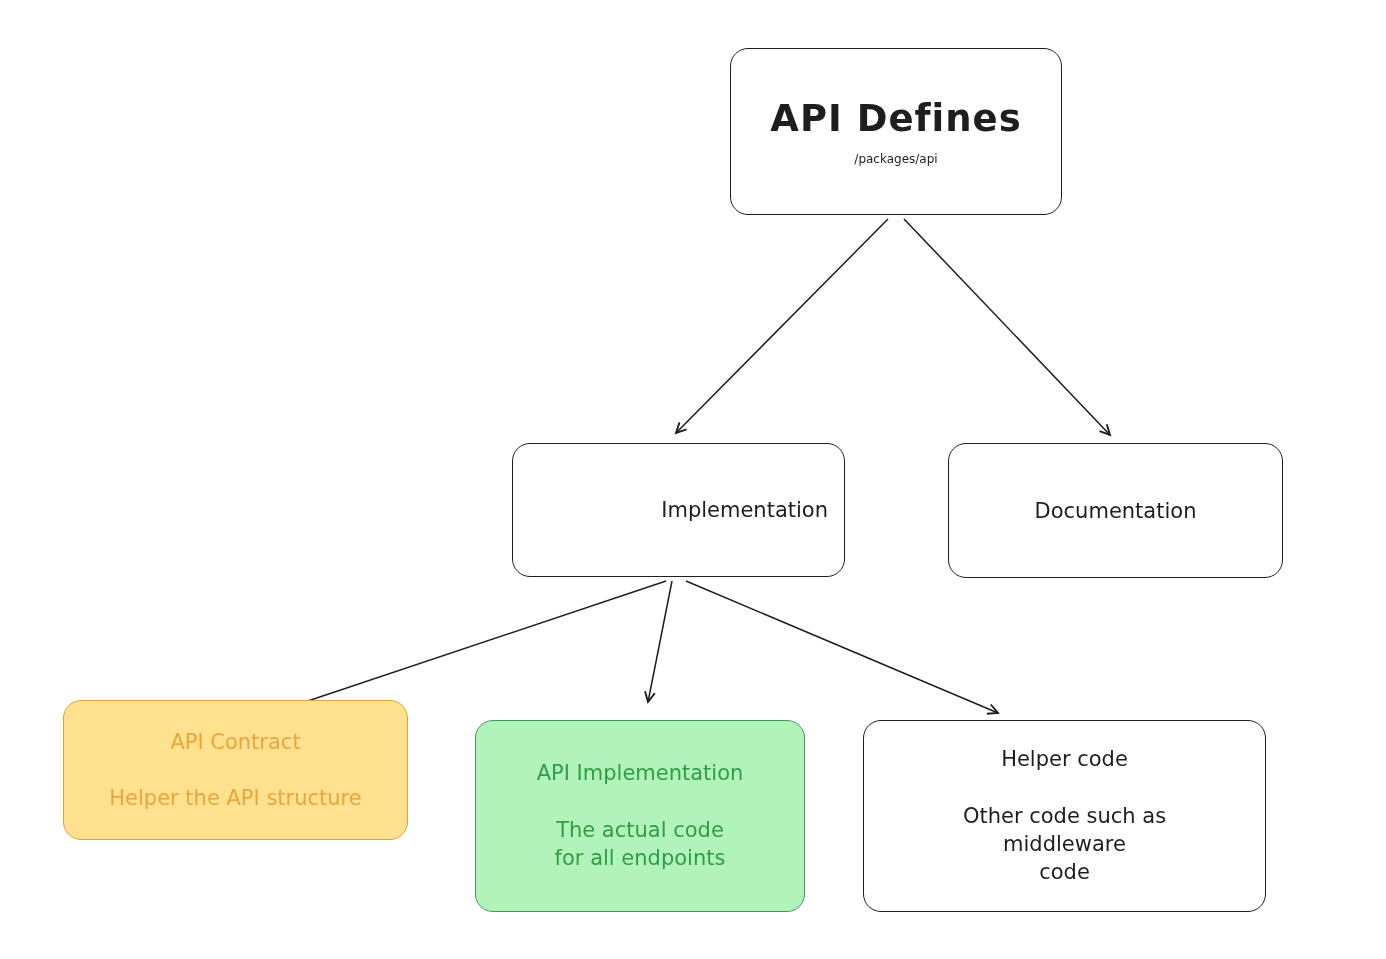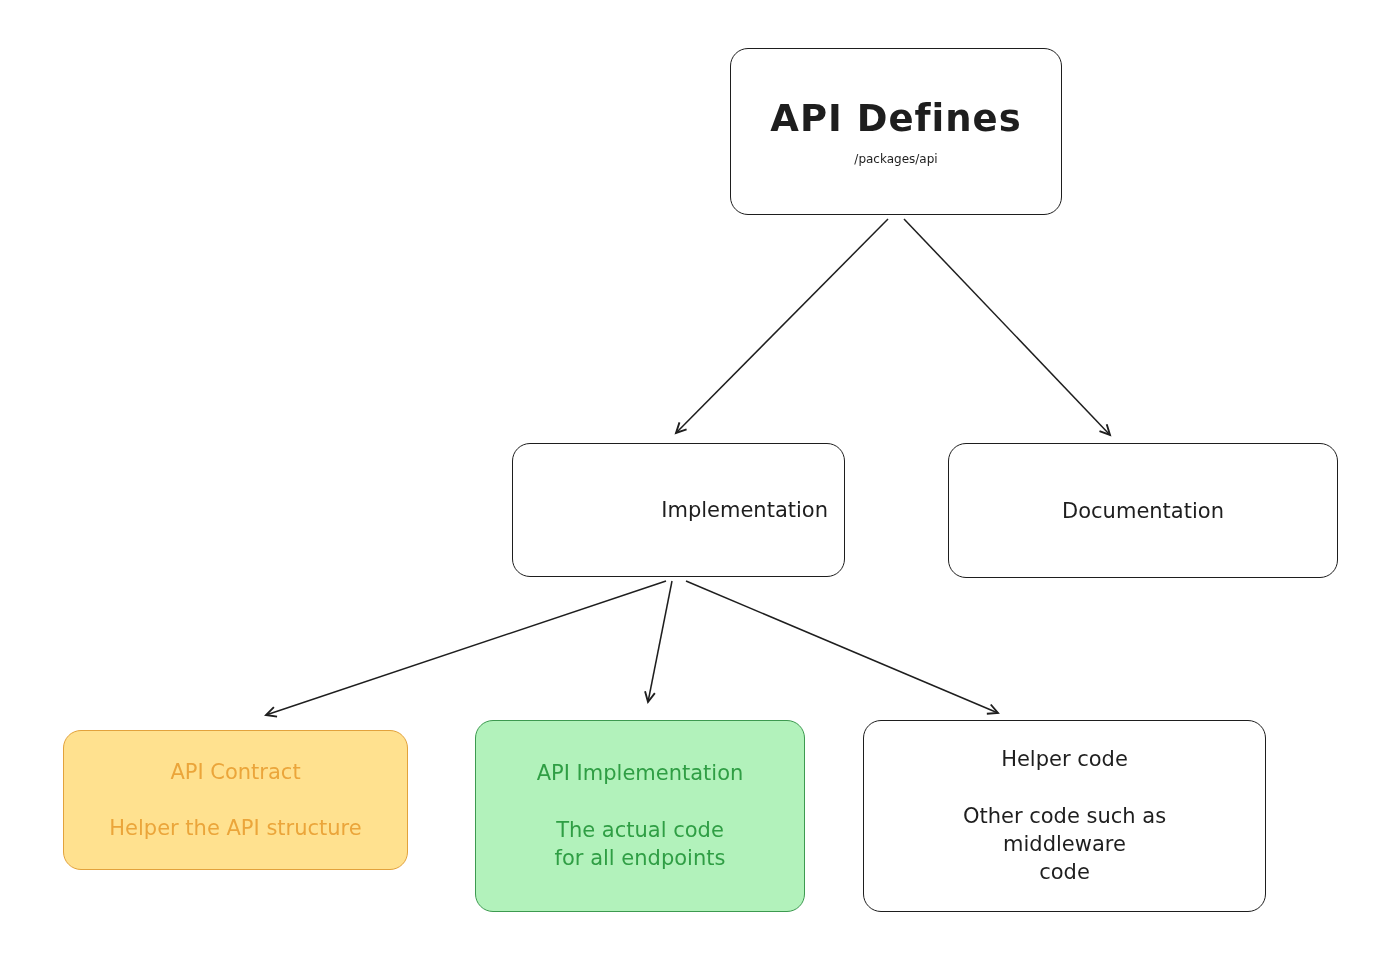--- a/index.html
+++ b/index.html
@@ -90,25 +90,25 @@
 
   <div class="node" style="left:730px; top:48px; width:332px; height:167px;">
     <div class="node-title-lg">API Defines</div>
     <div class="node-subtitle">/packages/api</div>
   </div>
 
   <div class="node" style="left:512px; top:443px; width:333px; height:134px;align-items:flex-end;">
     <div class="node-label">Implementation</div>
   </div>
 
-  <div class="node" style="left:948px; top:443px; width:390px; height:135px;align-items:center;">
+  <div class="node" style="left:948px; top:443px; width:335px; height:135px;align-items:center;">
     <div class="node-label">Documentation</div>
   </div>
 
-  <div class="node contract" style="left:63px; top:730px; width:345px; height:140px;">
+  <div class="node contract" style="left:63px; top:700px; width:345px; height:140px;">
     <div class="card-title">API Contract</div>
     <div class="card-desc">Helper the API structure</div>
   </div>
 
   <div class="node impl-green" style="left:475px; top:720px; width:330px; height:192px;">
     <div class="card-title">API Implementation</div>
     <div class="card-desc">The actual code
 for all endpoints</div>
   </div>
 

